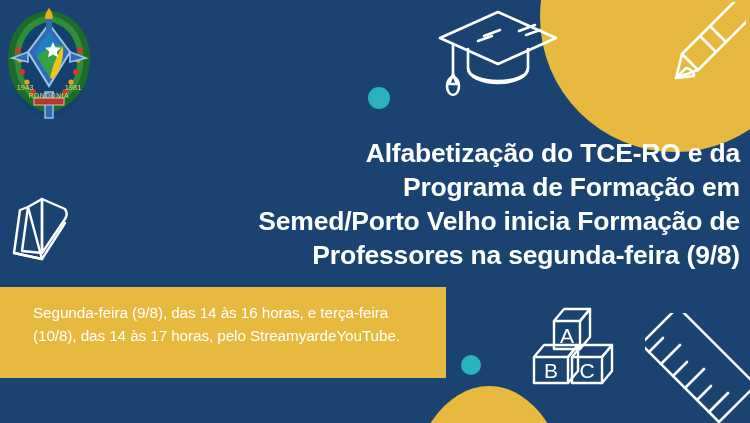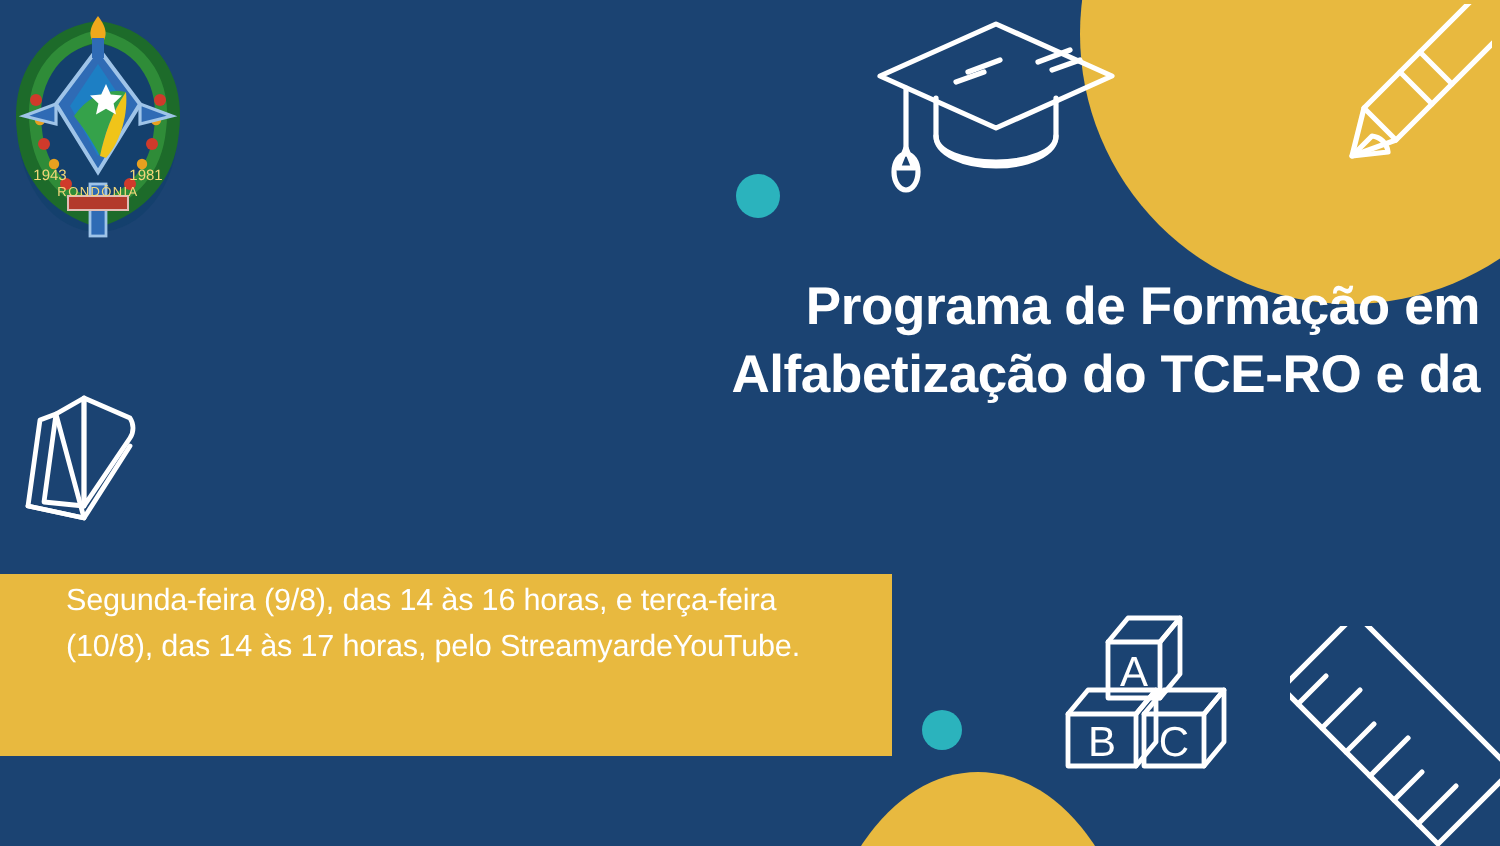--- a/index.html
+++ b/index.html
@@ -82,21 +82,21 @@
 
   
   .callout {
     position: absolute;
     left: 0px;
     top: 287px;
     width: 446px;
     height: 91px;
     background: #e8b93f;
     box-sizing: border-box;
-    padding: 2px 34px 14px 33px;
+    padding: 14px 34px 14px 33px;
   }
   .callout-text {
     color: #ffffff;
     font-size: 15.3px;
     line-height: 1.53;
     letter-spacing: -0.1px;
   }
 
   
   .icon { position: absolute; }
@@ -217,21 +217,23 @@
       <rect x="39" y="86" width="8" height="26" fill="#2f6bb5" stroke="#9fc4e8" stroke-width="1.4"></rect>
       <rect x="28" y="92" width="30" height="7" fill="#b33a2b" stroke="#e0bdb5" stroke-width="1"></rect>
 
       <text x="19" y="84" fill="#f3d77a" font-family="Liberation Sans, sans-serif" font-size="7.5" text-anchor="middle">1943</text>
       <text x="67" y="84" fill="#f3d77a" font-family="Liberation Sans, sans-serif" font-size="7.5" text-anchor="middle">1981</text>
       <text x="43" y="92" fill="#f3d77a" font-family="Liberation Sans, sans-serif" font-size="6.5" letter-spacing="0.7" text-anchor="middle">RONDÔNIA</text>
     </svg>
   </div>
 
   <div class="headline">
+    <span class="line">Alfabetização do TCE-RO e da</span>
     <span class="line">Programa de Formação em</span>
-    <span class="line">Alfabetização do TCE-RO e da</span>
+    <span class="line">Semed/Porto Velho inicia Formação de</span>
+    <span class="line">Professores na segunda-feira (9/8)</span>
   </div>
 
   <div class="callout">
     <div class="callout-text">Segunda-feira (9/8), das 14 às 16 horas, e terça-feira (10/8), das 14 às 17 horas, pelo StreamyardeYouTube.</div>
   </div>
 
 </div>
 
 </body></html>

